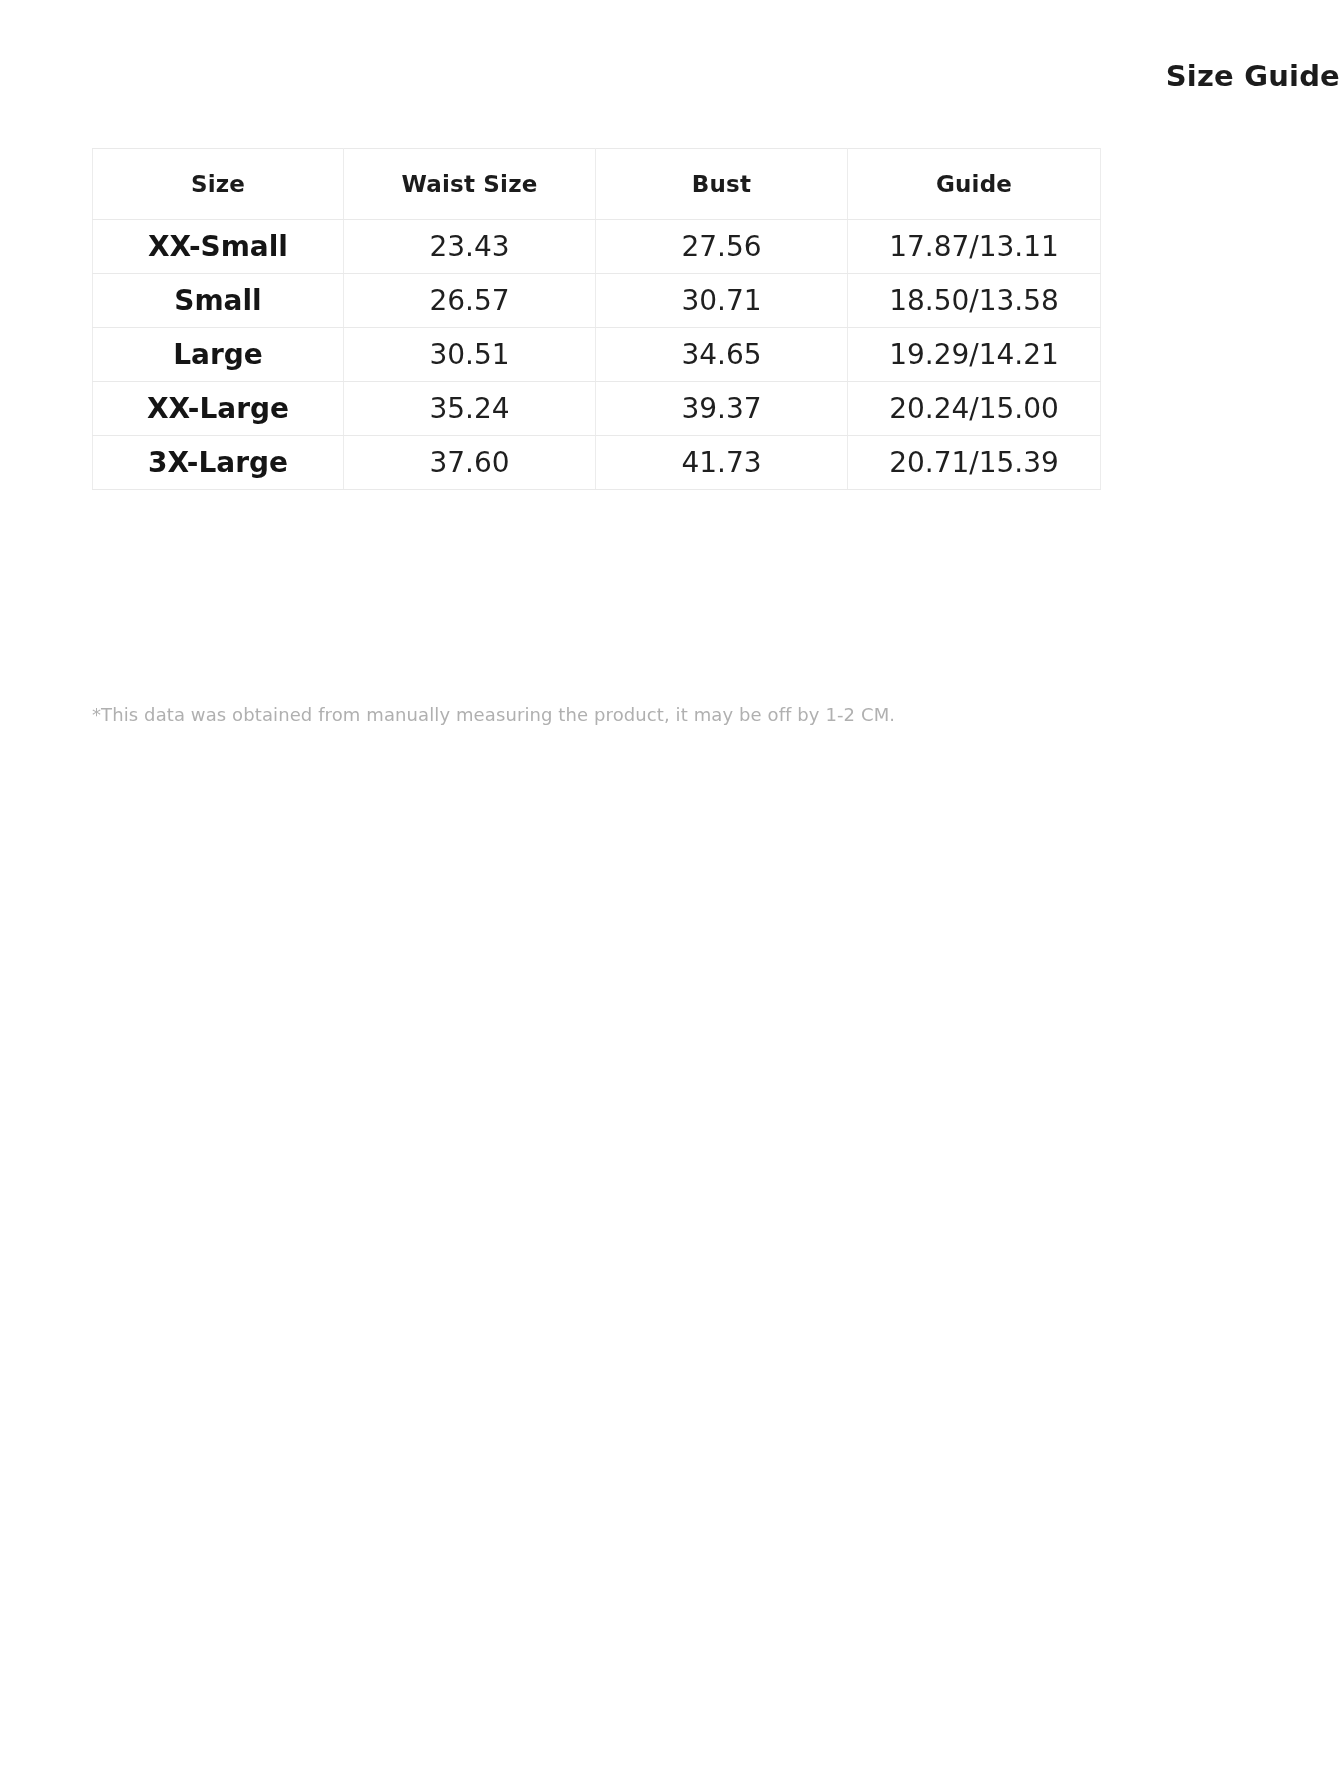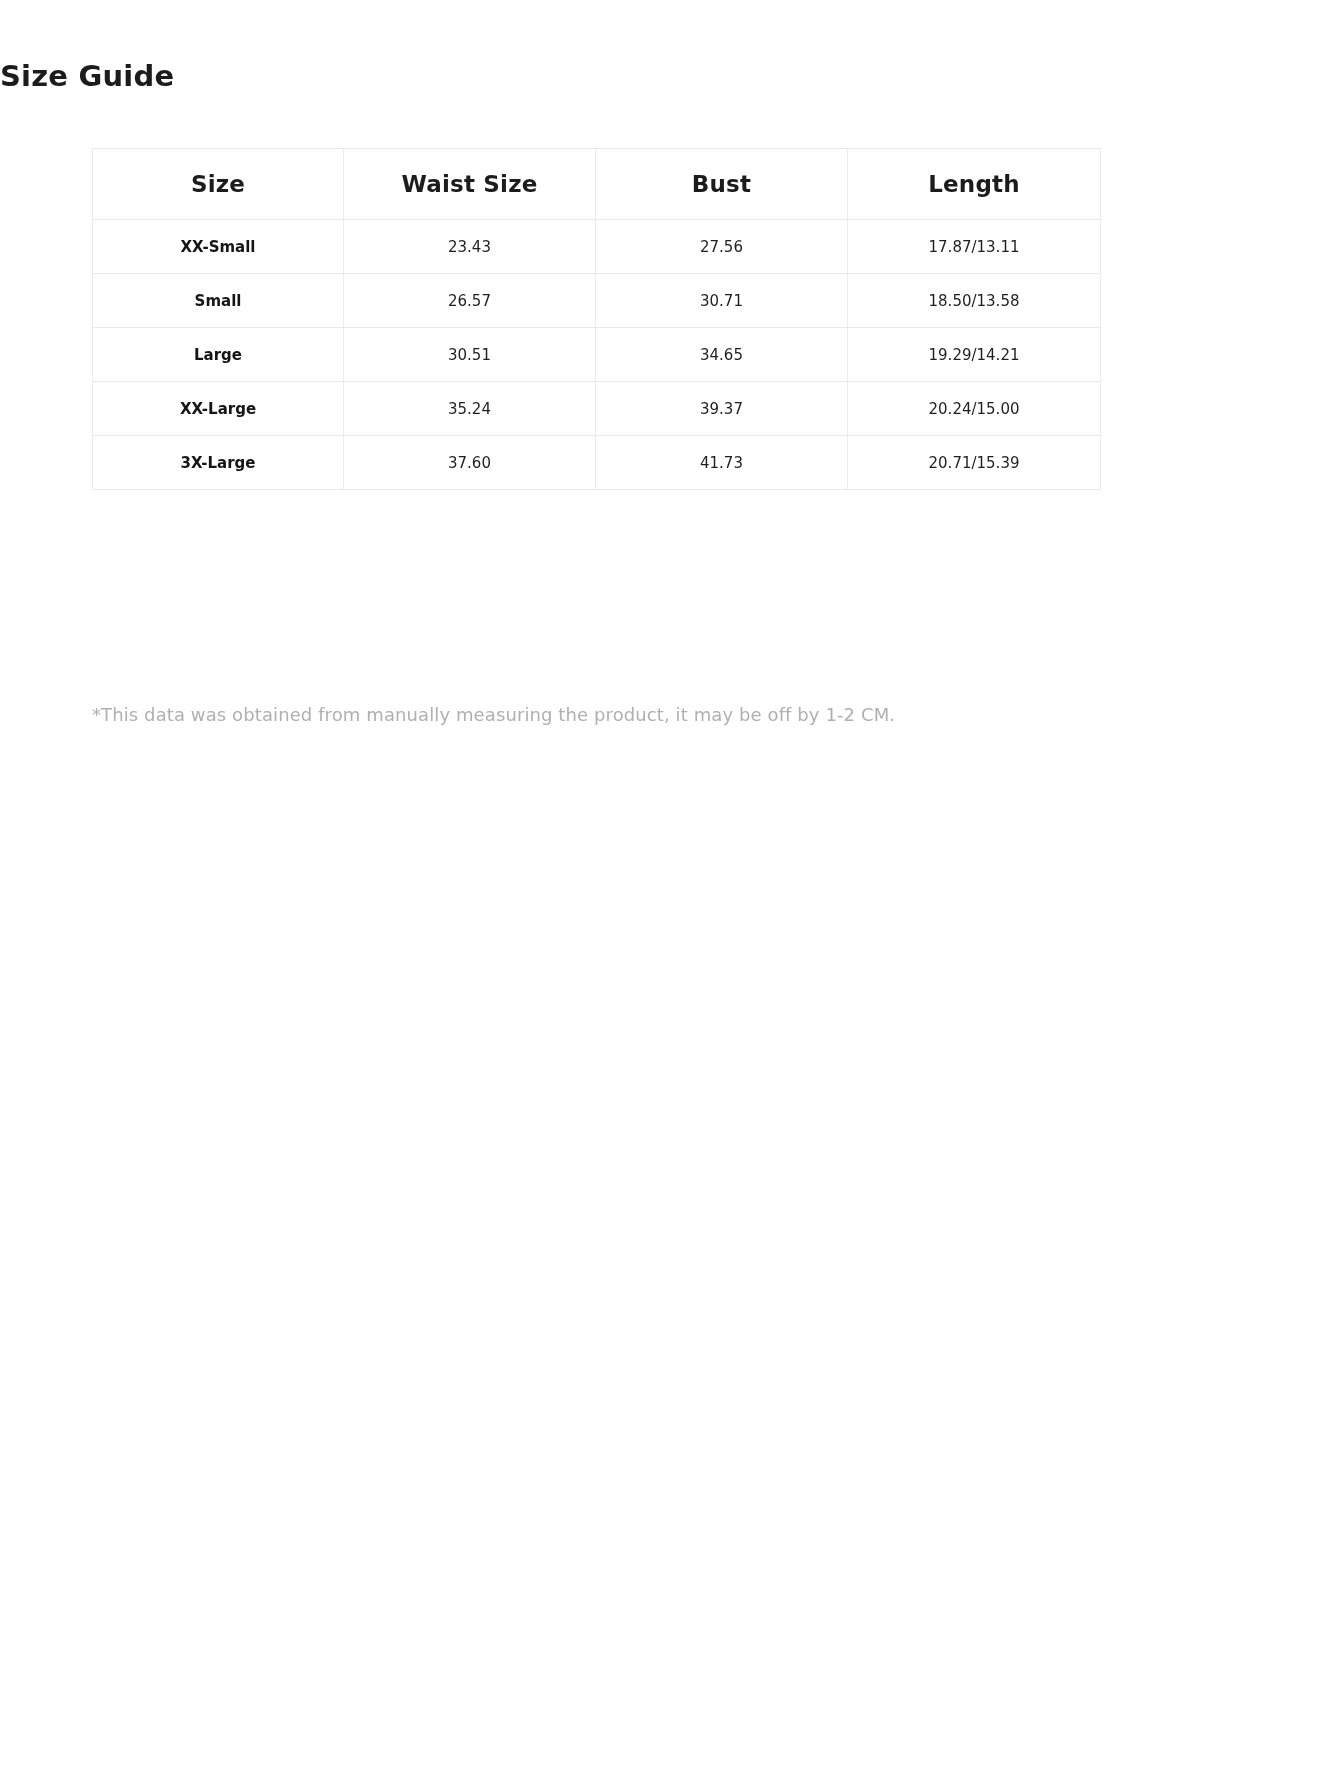--- a/index.html
+++ b/index.html
@@ -19,21 +19,21 @@
     width: 1340px;
     height: 1785px;
     background: #ffffff;
     box-sizing: border-box;
   }
   .guide-title {
     position: absolute;
     top: 56px;
     left: 0;
     width: 1340px;
-    text-align: left;
+    text-align: right;
     font-size: 29px;
     font-weight: bold;
     letter-spacing: 0.2px;
     color: #1c1c1c;
     line-height: 40px;
   }
   .table-wrap {
     position: absolute;
     top: 148px;
     left: 92px;
@@ -69,21 +69,21 @@
   }
   table.size-table thead th {
     height: 70px;
     font-size: 23px;
     font-weight: bold;
     color: #1c1c1c;
     letter-spacing: 0.2px;
   }
   table.size-table tbody td {
     height: 53px;
-    font-size: 15px;
+    font-size: 28px;
     font-weight: normal;
     color: #1f1f1f;
   }
   table.size-table tbody td.size-cell {
     font-weight: bold;
     color: #151515;
   }
   .footnote {
     position: absolute;
     top: 700px;
@@ -109,21 +109,21 @@
         <col class="c-size">
         <col class="c-waist">
         <col class="c-bust">
         <col class="c-length">
       </colgroup>
       <thead>
         <tr>
           <th>Size</th>
           <th>Waist Size</th>
           <th>Bust</th>
-          <th>Length</th>
+          <th>Guide</th>
         </tr>
       </thead>
       <tbody>
         <tr>
           <td class="size-cell">XX-Small</td>
           <td>23.43</td>
           <td>27.56</td>
           <td>17.87/13.11</td>
         </tr>
         <tr>

